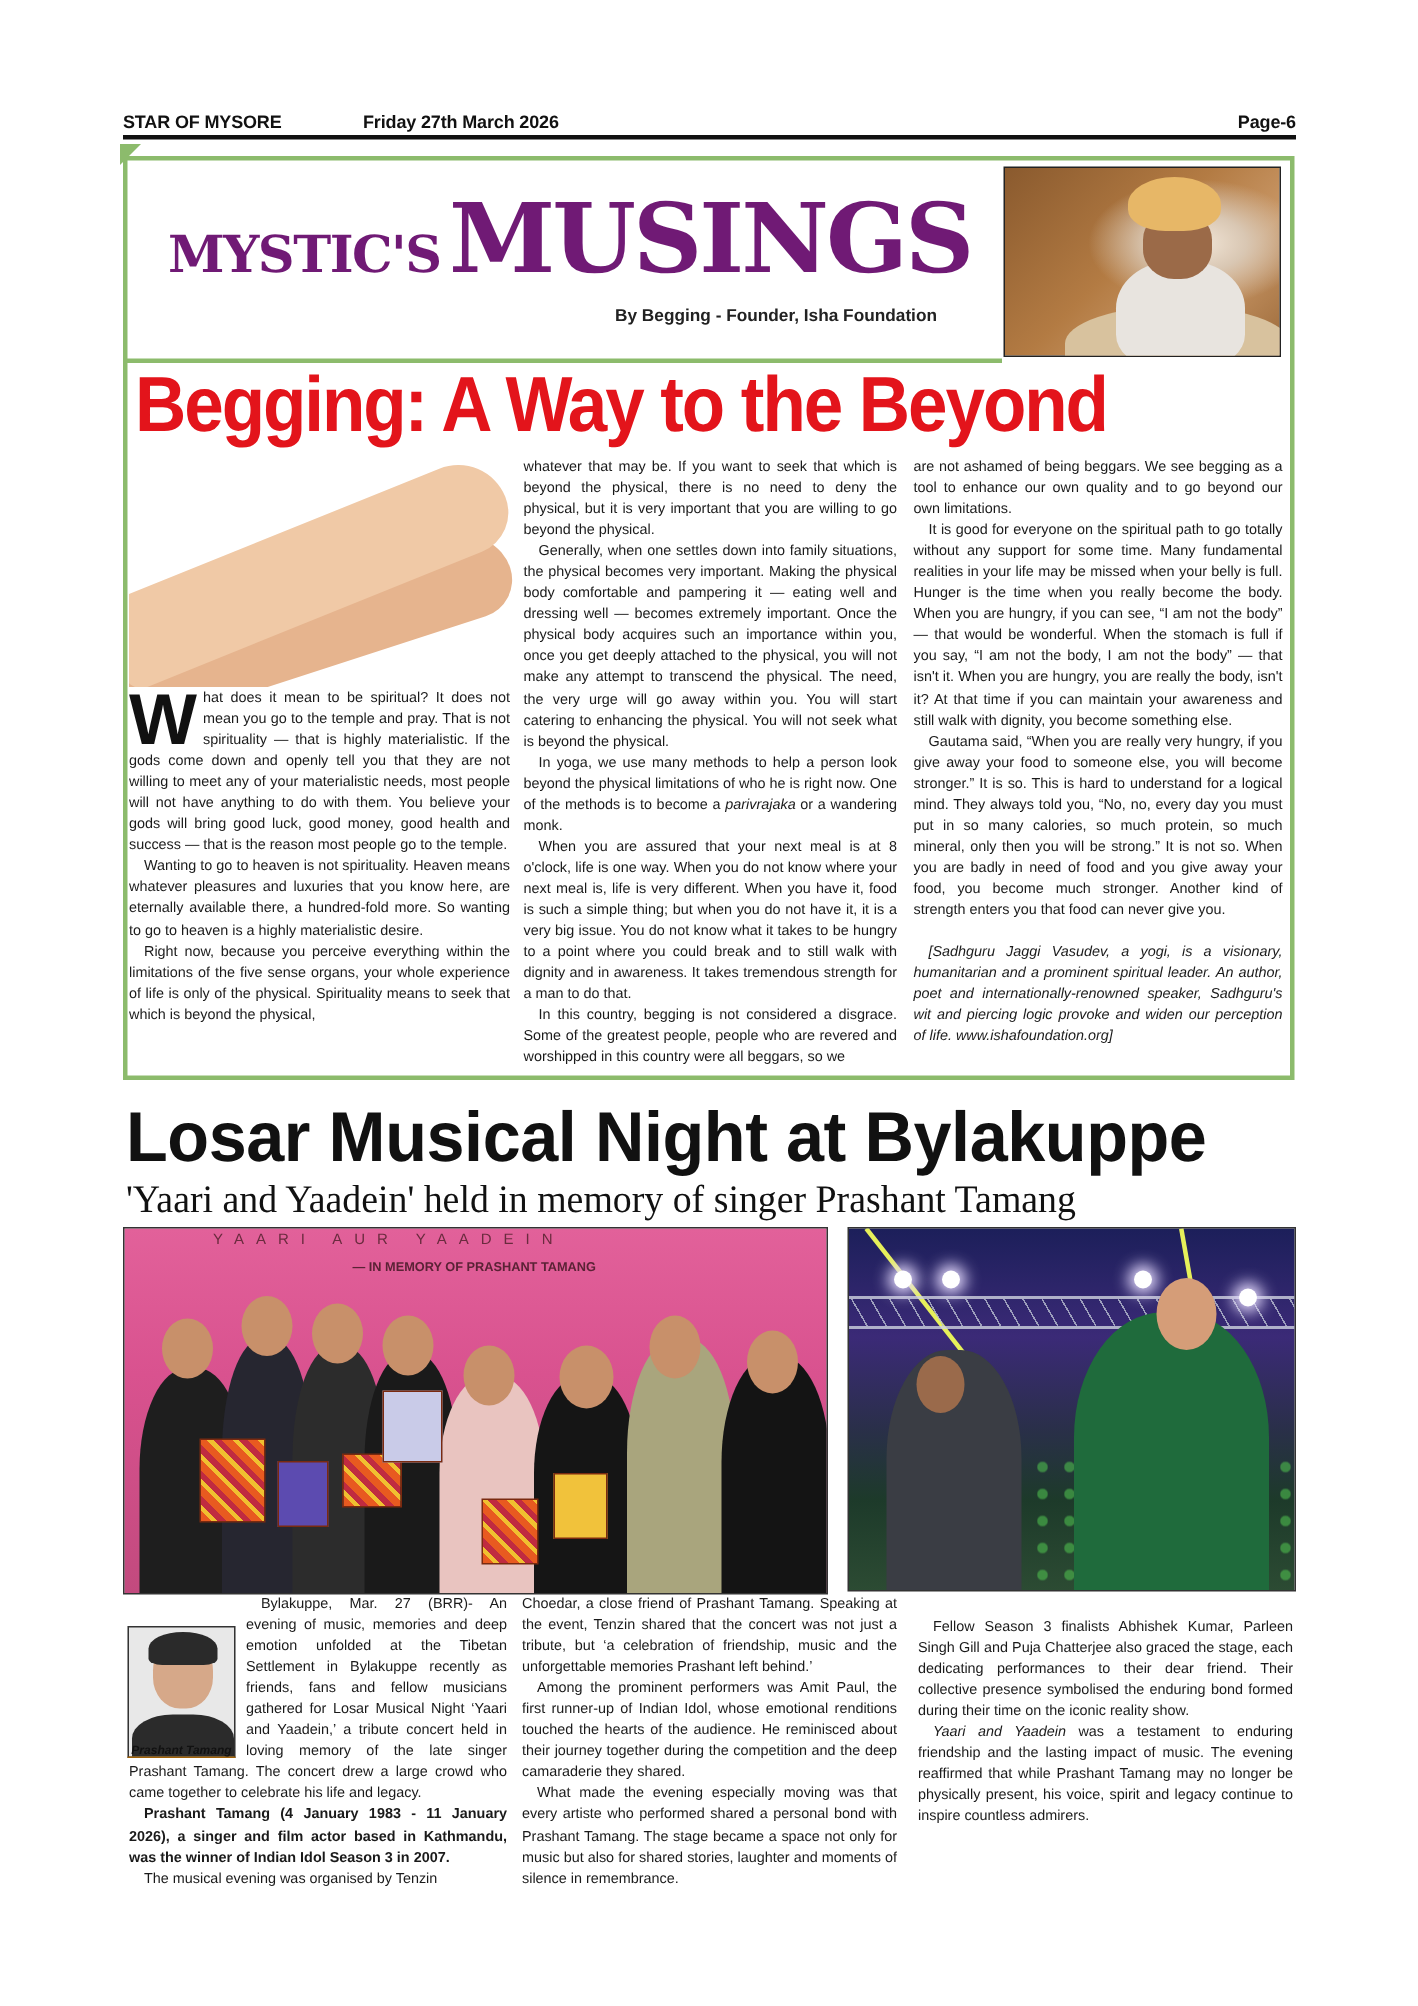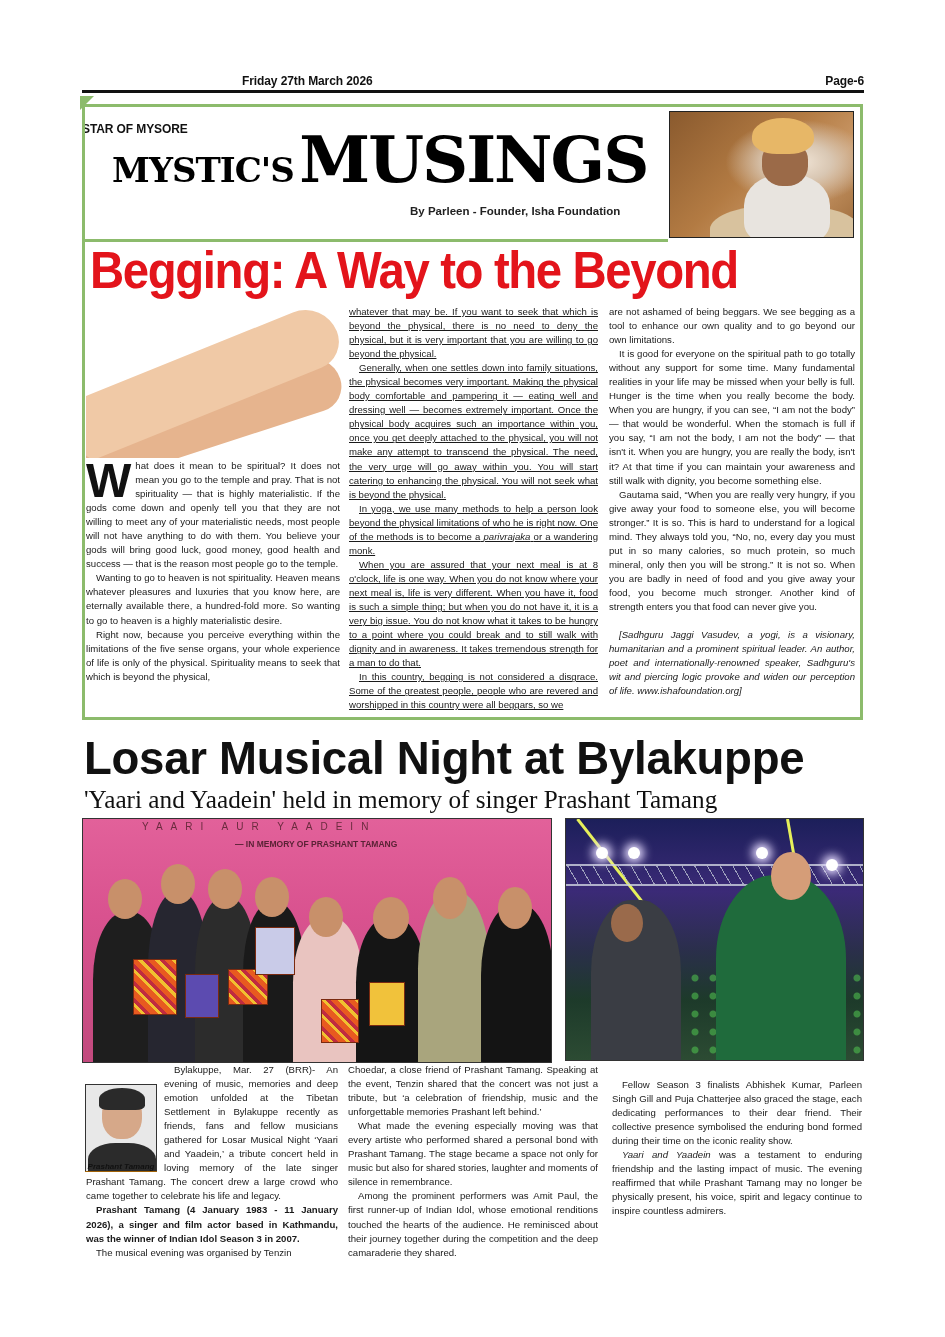--- a/index.html
+++ b/index.html
@@ -1,30 +1,30 @@
 <!DOCTYPE html>
 <html><head>
 <meta charset="utf-8">
 <style>
   * { box-sizing: border-box; margin: 0; padding: 0; }
   html, body { width: 945px; height: 1337px; background: #ffffff; overflow: hidden; }
   body { position: relative; font-family: "Liberation Sans", sans-serif; color: #111; }
 
   .masthead { position: absolute; left: 82px; top: 72px; width: 782px; height: 20px; }
   .masthead span { position: absolute; top: 2px; font-size: 12px; font-weight: bold; font-family: "Liberation Sans", sans-serif; letter-spacing: -0.1px; }
-  .mh-paper { left: 0; margin-top: 48px; }
+  .mh-paper { left: 0; }
   .mh-date { left: 160px; }
   .mh-page { right: 0; }
   .mh-rule { position: absolute; left: 82px; top: 90px; width: 782px; height: 3px; background: #111; }
 
   .musings-box { position: absolute; left: 82px; top: 104px; width: 781px; height: 616px; border: 3px solid #8cbb6c; }
   .corner-tri { position: absolute; left: 80px; top: 96px; width: 0; height: 0; border-left: 14px solid #8cbb6c; border-bottom: 14px solid transparent; }
   .header-divider { position: absolute; left: 82px; top: 239px; width: 586px; height: 3px; background: #8cbb6c; }
 
-  .mystic-title { position: absolute; left: 112px; top: 122px; font-family: "DejaVu Serif", serif; font-weight: bold; color: #000000; white-space: nowrap; }
+  .mystic-title { position: absolute; left: 112px; top: 122px; font-family: "DejaVu Serif", serif; font-weight: bold; color: #701a75; white-space: nowrap; }
   .mystic-title .small { font-size: 34px; letter-spacing: -1px; }
   .mystic-title .big { font-size: 64px; letter-spacing: -2px; }
   .byline { position: absolute; left: 410px; top: 205px; font-size: 11.5px; font-weight: bold; color: #222; }
 
   .guru-photo { position: absolute; left: 669px; top: 111px; width: 185px; height: 127px; border: 1px solid #222;
     background: radial-gradient(ellipse at 70% 40%, #f2e6d8 0%, #d9c7b3 18%, transparent 40%),
                 linear-gradient(135deg, #8a5a2e 0%, #b37b43 45%, #c99766 70%, #9c6a3a 100%); overflow: hidden; }
   .guru-turban { position: absolute; left: 82px; top: 6px; width: 62px; height: 36px; border-radius: 50% 50% 40% 40%; background: #e7b767; }
   .guru-face { position: absolute; left: 92px; top: 30px; width: 46px; height: 44px; border-radius: 40% 40% 45% 45%; background: #9b6a48; }
   .guru-beard { position: absolute; left: 74px; top: 62px; width: 86px; height: 70px; border-radius: 45% 45% 30% 30%; background: #e8e4df; }
@@ -37,21 +37,21 @@
   .hand2 { position: absolute; left: -10px; top: 90px; width: 270px; height: 56px; background: #e6b48e; border-radius: 40px 60px 50px 20px; transform: rotate(-18deg); }
 
   .col { position: absolute; font-size: 9.6px; line-height: 14.05px; text-align: justify; color: #1a1a1a; }
   .col p { text-indent: 10px; }
   .col p.noindent { text-indent: 0; }
   .col .gap { height: 14px; }
   .col i { font-style: italic; }
   .drop { float: left; font-family: "Liberation Sans", sans-serif; font-weight: bold; font-size: 48px; line-height: 40px; margin: 2px 4px 0 0; color: #111; }
 
   .col1 { left: 86px; top: 459px; width: 254px; }
-  .col2 { left: 349px; top: 305px; width: 249px; text-decoration: underline; }
+  .col2 { left: 349px; top: 305px; width: 249px; }
   .col3 { left: 609px; top: 305px; width: 246px; }
 
   .losar-headline { position: absolute; left: 84px; top: 730px; font-family: "Liberation Sans", sans-serif; font-weight: bold; font-size: 47px; color: #111; white-space: nowrap; letter-spacing: -0.3px; transform: scaleX(0.97); transform-origin: left; }
   .losar-sub { position: absolute; left: 84px; top: 785px; font-family: "Liberation Serif", serif; font-size: 26px; color: #111; white-space: nowrap; transform: scaleX(0.97); transform-origin: left; }
 
   .photo1 { position: absolute; left: 82px; top: 818px; width: 470px; height: 245px; border: 1px solid #333; overflow: hidden;
     background: linear-gradient(180deg, #e2619a 0%, #d9528f 40%, #c24a7e 100%); }
   .photo1 .banner1 { position: absolute; left: 59px; top: 2px; font-size: 10px; font-weight: normal; letter-spacing: 8px; color: #6a2b3e; white-space: nowrap; }
   .photo1 .banner2 { position: absolute; left: 152px; top: 20px; font-size: 8.5px; font-weight: bold; color: #5a2235; white-space: nowrap; }
   .person { position: absolute; bottom: 0; border-radius: 45% 45% 0 0; }
@@ -92,21 +92,21 @@
 <div class="mh-rule"></div>
 
 <div class="musings-box"></div>
 <div class="corner-tri"></div>
 <div class="header-divider"></div>
 
 <div class="mystic-title">
   <span class="small">MYSTIC'S</span>
   <span class="big">MUSINGS</span>
 </div>
-<div class="byline">By Parleen - Founder, Isha Foundation</div>
+<div class="byline">By Begging - Founder, Isha Foundation</div>
 
 <div class="guru-photo">
   <div class="guru-robe"></div>
   <div class="guru-beard"></div>
   <div class="guru-face"></div>
   <div class="guru-turban"></div>
 </div>
 
 <div class="begging-headline">Begging: A Way to the Beyond</div>
 
@@ -190,20 +190,20 @@
 <div class="tamang-caption">Prashant Tamang</div>
 
 <div class="ncol ncol1">
   <p><span class="float-spacer"></span><span>Bylakuppe, Mar. 27 (BRR)- An evening of music, memories and deep emotion unfolded at the Tibetan Settlement in Bylakuppe recently as friends, fans and fellow musicians gathered for Losar Musical Night ‘Yaari and Yaadein,’ a tribute concert held in loving memory of the late singer Prashant Tamang. The concert drew a large crowd who came together to celebrate his life and legacy.</span></p>
   <p><b>Prashant Tamang (4 January 1983 - 11 January 2026), a singer and film actor based in Kathmandu, was the winner of Indian Idol Season 3 in 2007.</b></p>
   <p>The musical evening was organised by Tenzin</p>
 </div>
 
 <div class="ncol ncol2">
   <p style="text-indent:0">Choedar, a close friend of Prashant Tamang. Speaking at the event, Tenzin shared that the concert was not just a tribute, but ‘a celebration of friendship, music and the unforgettable memories Prashant left behind.’</p>
+  <p>Among the prominent performers was Amit Paul, the first runner-up of Indian Idol, whose emotional renditions touched the hearts of the audience. He reminisced about their journey together during the competition and the deep camaraderie they shared.</p>
   <p>What made the evening especially moving was that every artiste who performed shared a personal bond with Prashant Tamang. The stage became a space not only for music but also for shared stories, laughter and moments of silence in remembrance.</p>
-  <p>Among the prominent performers was Amit Paul, the first runner-up of Indian Idol, whose emotional renditions touched the hearts of the audience. He reminisced about their journey together during the competition and the deep camaraderie they shared.</p>
 </div>
 
 <div class="ncol ncol3">
   <p>Fellow Season 3 finalists Abhishek Kumar, Parleen Singh Gill and Puja Chatterjee also graced the stage, each dedicating performances to their dear friend. Their collective presence symbolised the enduring bond formed during their time on the iconic reality show.</p>
   <p><i>Yaari and Yaadein</i> <span>was a testament to enduring friendship and the lasting impact of music. The evening reaffirmed that while Prashant Tamang may no longer be physically present, his voice, spirit and legacy continue to inspire countless admirers.</span></p>
 </div>
 
 </body></html>

